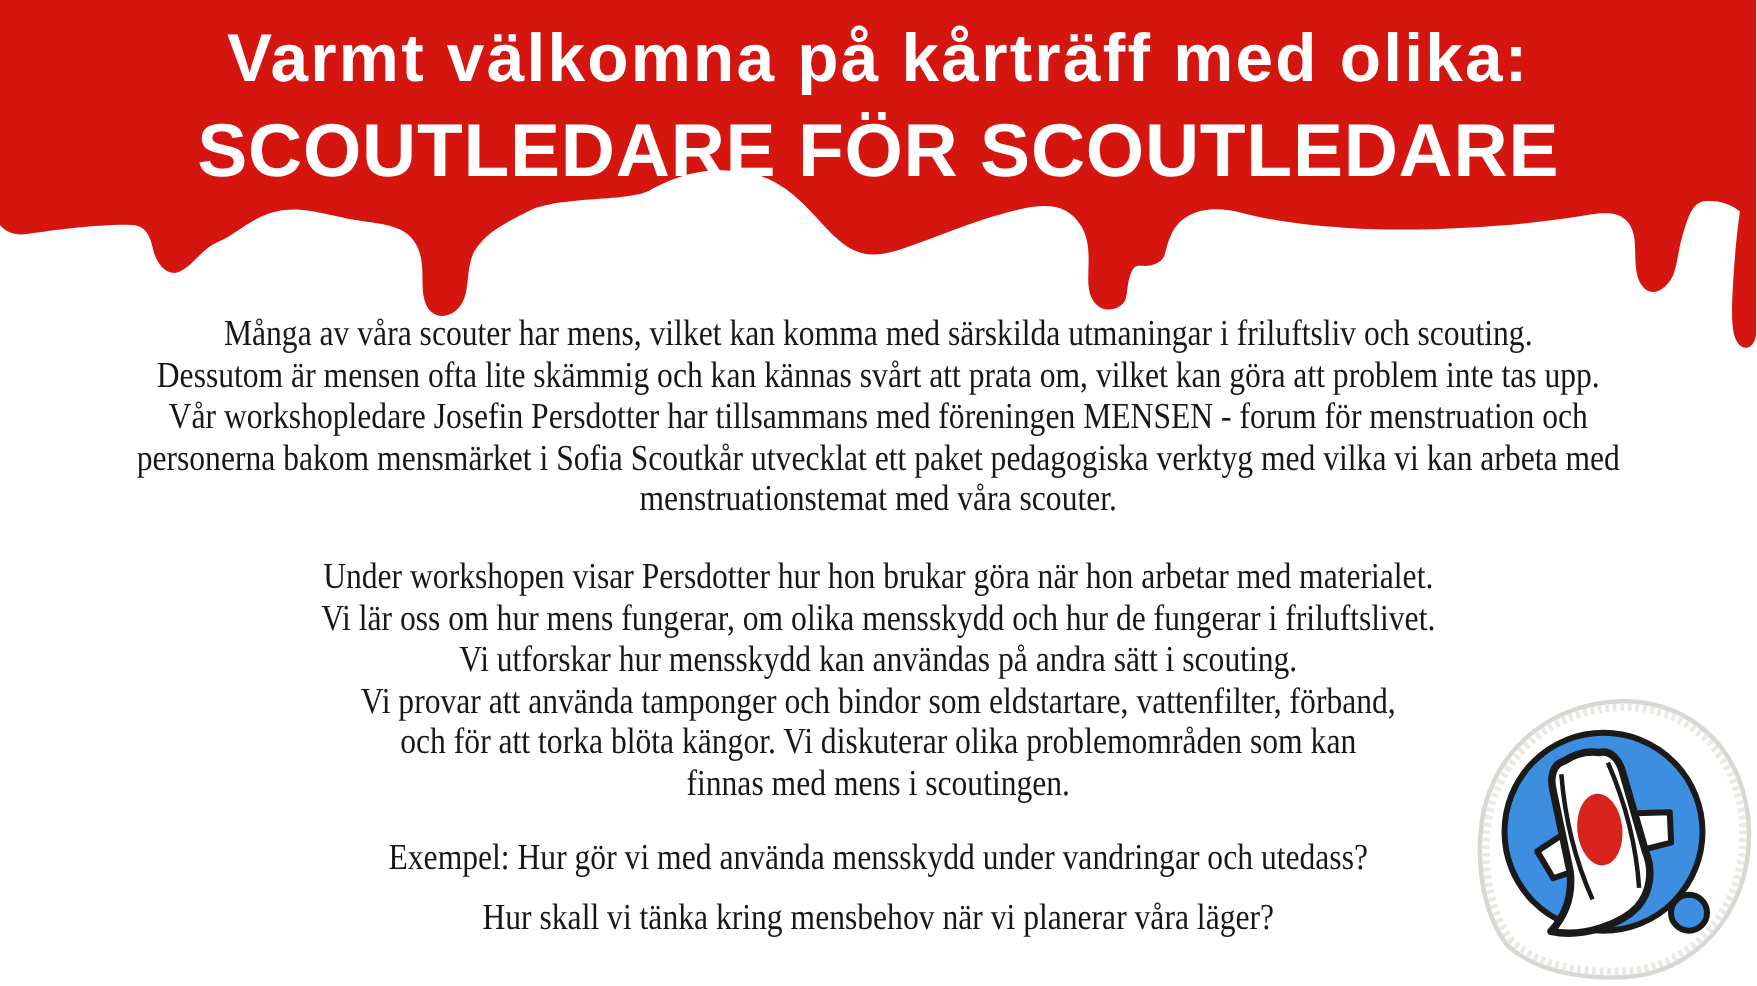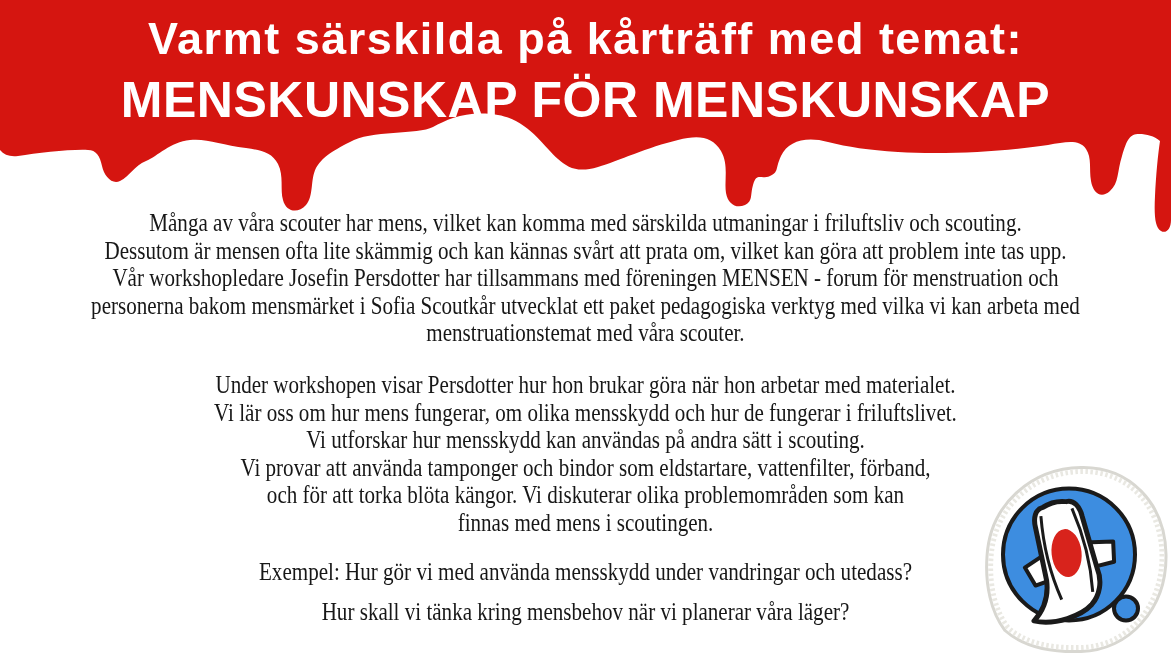--- a/index.html
+++ b/index.html
@@ -108,22 +108,22 @@
       C222,145 206,138 190,140
       C170,142 158,156 146,161
       C134,166 130,176 120,181
       C112,185 104,176 102,166
       C100,156 96,150 88,150
       C72,149 38,153 18,156
       C10,157 4,155 0,150 Z"></path>
   </svg>
 
   <div class="title-block">
-    <div class="title-line1">Varmt särskilda på kårträff med temat:</div>
-    <div class="title-line2">MENSKUNSKAP FÖR MENSKUNSKAP</div>
+    <div class="title-line1">Varmt välkomna på kårträff med olika:</div>
+    <div class="title-line2">SCOUTLEDARE FÖR SCOUTLEDARE</div>
   </div>
 
   <div class="text-block p1">
     <div class="line">Många av våra scouter har mens, vilket kan komma med särskilda utmaningar i friluftsliv och scouting.</div>
     <div class="line">Dessutom är mensen ofta lite skämmig och kan kännas svårt att prata om, vilket kan göra att problem inte tas upp.</div>
     <div class="line">Vår workshopledare Josefin Persdotter har tillsammans med föreningen MENSEN - forum för menstruation och</div>
     <div class="line">personerna bakom mensmärket i Sofia Scoutkår utvecklat ett paket pedagogiska verktyg med vilka vi kan arbeta med</div>
     <div class="line">menstruationstemat med våra scouter.</div>
   </div>
 

